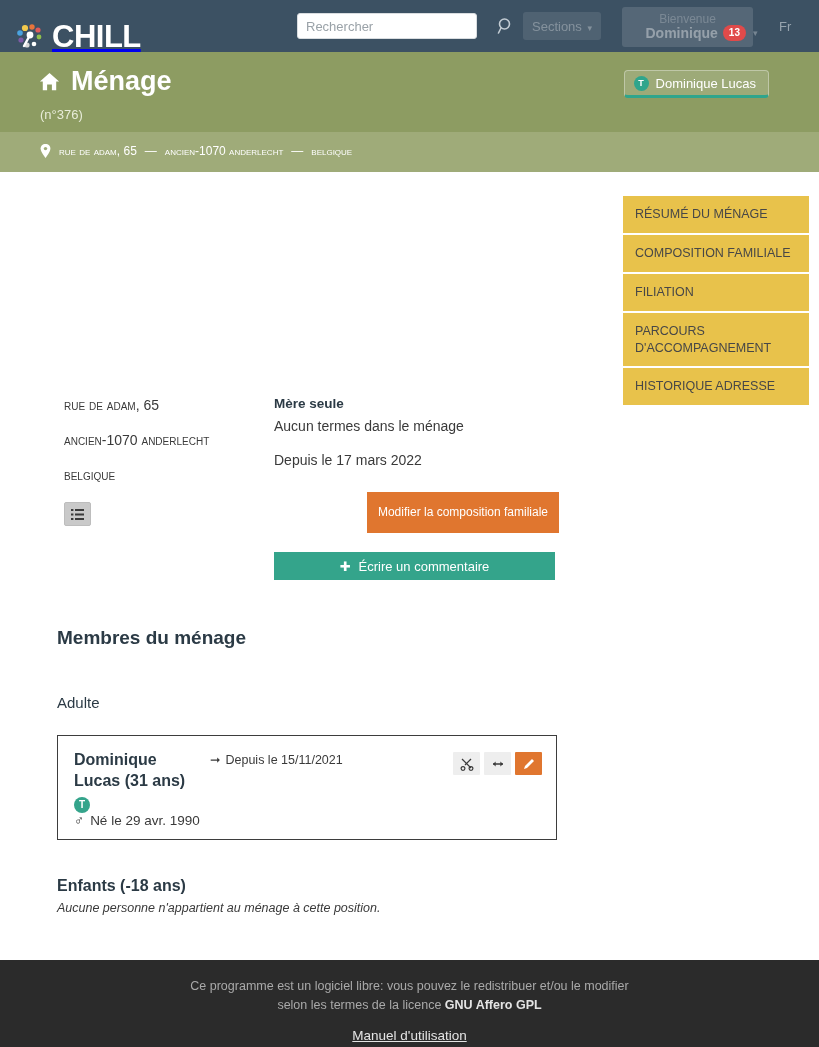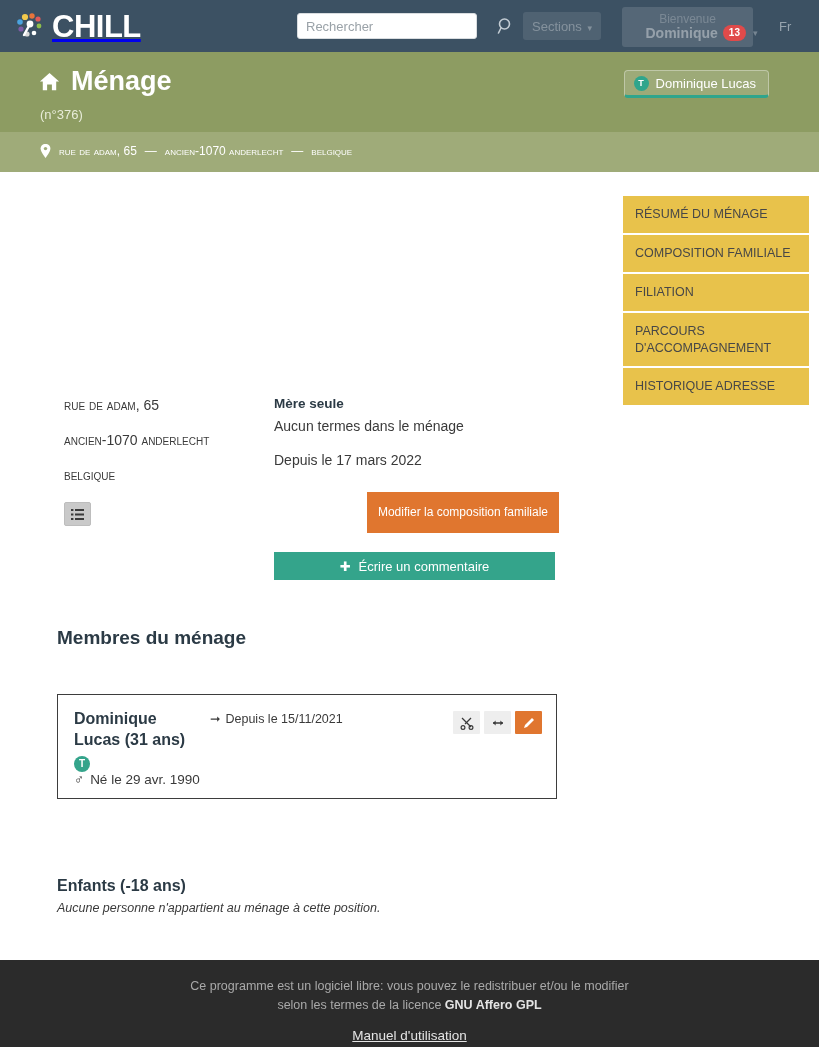--- a/index.html
+++ b/index.html
@@ -10,21 +10,21 @@
     font-family: "Liberation Sans", sans-serif;
     color: #333333;
     overflow: hidden;
   }
 
   
   .topbar {
     height: 52px;
     background: #3c5163;
     display: flex;
-    align-items: center;
+    align-items: flex-end;
     position: relative;
   }
   .brand {
     display: flex; align-items: center;
     margin-left: 16px;
     gap: 6px;
   }
   .brand-logo { width: 30px; height: 30px; display:block; }
   .brand-text {
     color: #ffffff;
@@ -492,20 +492,21 @@
     <button class="btn-orange">Modifier la composition familiale</button>
 
     <button class="btn-teal-comment">
       <span>✚</span>
       <span>Écrire un commentaire</span>
     </button>
   </div>
 
   <div class="members">
     <h2 class="h-members">Membres du ménage</h2>
+    <h3 class="h-sub">Adulte</h3>
 
     <div class="member-card">
       <div class="m-name">
         <span>Dominique Lucas</span>
         <span>(31 ans)</span>
       </div>
       <div class="m-tcircle">T</div>
 
       <div class="m-since">
         <span>➞</span>

